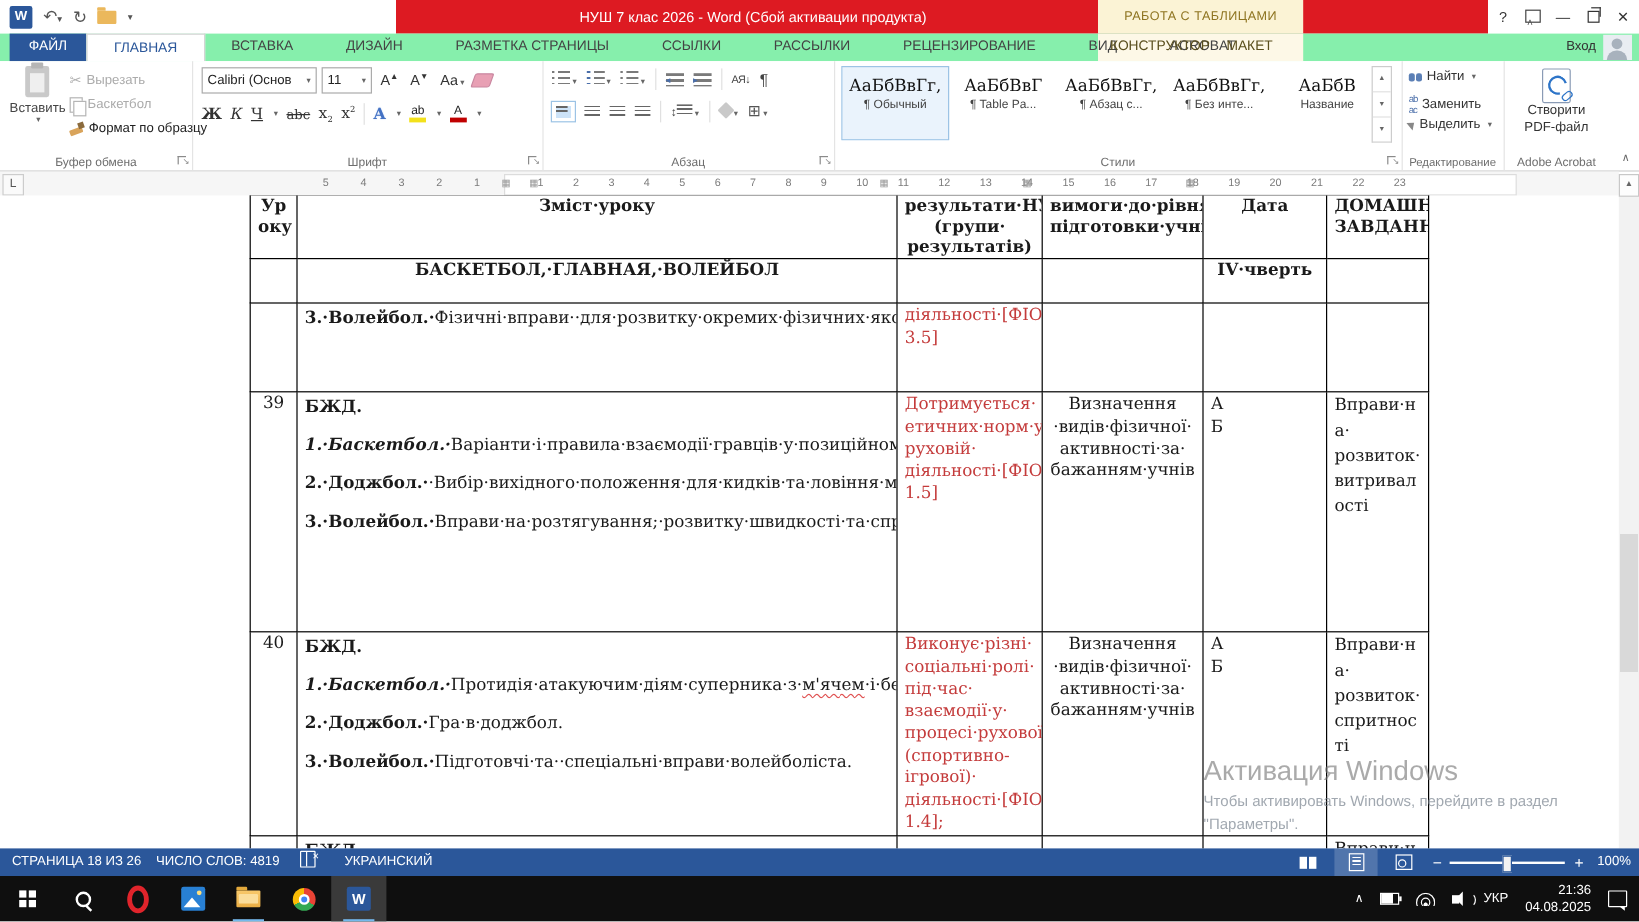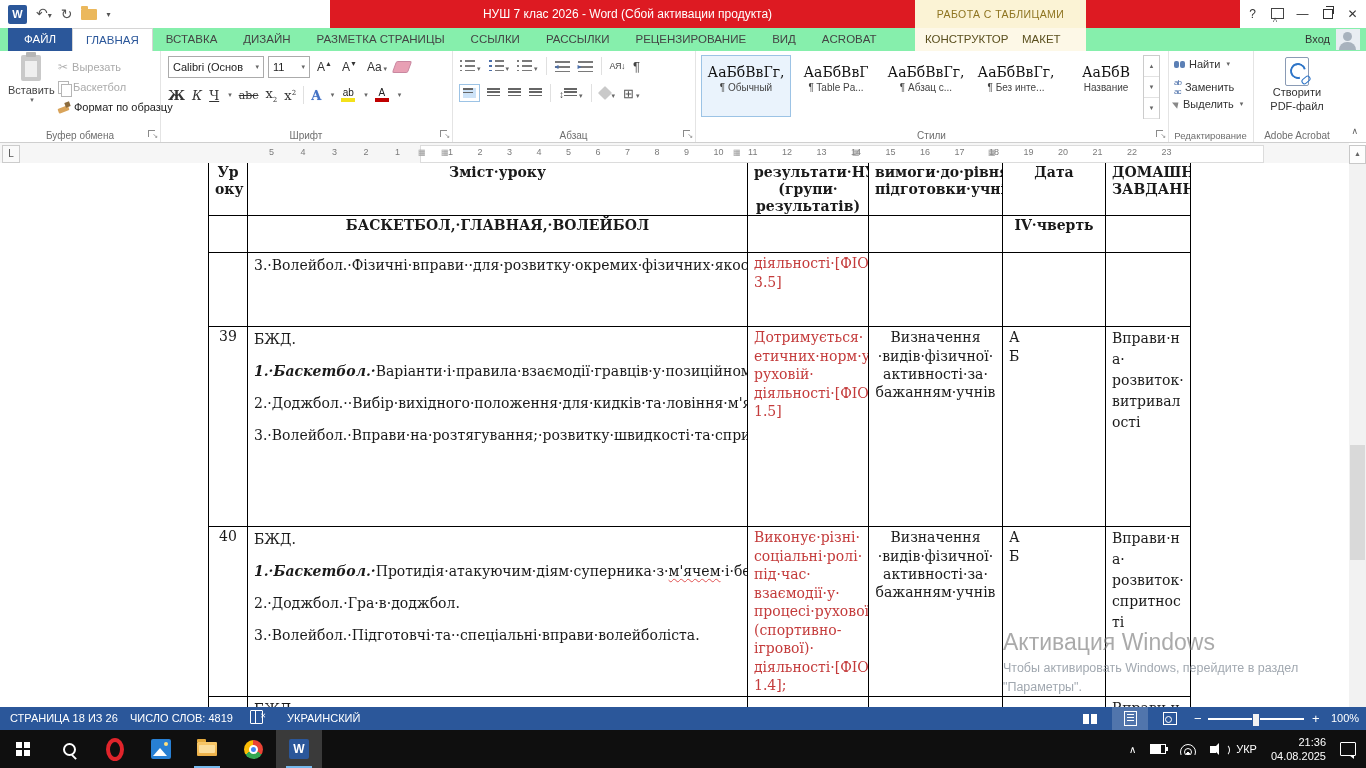--- a/index.html
+++ b/index.html
@@ -26,21 +26,21 @@
   .rib-disp i{display:inline-block;width:11px;height:9px;border:1px solid #444;position:relative;top:1px}
   .rib-disp i::after{content:"ᐱ";position:absolute;left:1px;top:-3px;font-size:6px;color:#444;font-style:normal}
   .btn-restore i{display:inline-block;width:8px;height:8px;border:1px solid #333;position:relative;top:1px}
   .btn-restore i::before{content:"";position:absolute;left:2px;top:-4px;width:7px;height:7px;
      border:1px solid #333;border-left:none;border-bottom:none}
 
   
   #tabrow{position:absolute;left:0;top:28px;width:1366px;height:23px;background:#86efac;font-size:11.5px}
   #ctx-tabs-bg{position:absolute;left:915px;top:0;width:171px;height:23px;background:#FDF8E7}
   #tabs{display:flex;height:23px;padding-left:8px;position:relative}
-  .tab{padding:0 13px;line-height:22px;color:#444;white-space:nowrap}
+  .tab{padding:0 22px;line-height:22px;color:#444;white-space:nowrap}
   .tab-file{background:#2B579A;color:#fff;padding:0 16px}
   .tab-active{color:#2B579A;background:#fff;border:1px solid #D5D5D5;border-bottom:none}
   .ctx-tab{position:absolute;top:0;line-height:22px;color:#5A4F1E}
   #ctx-tab-konstruktor{left:925px}
   #ctx-tab-maket{left:1022px}
   #signin{position:absolute;right:36px;top:0;line-height:23px;font-size:11px;color:#333}
   #avatar{position:absolute;right:6px;top:1px;width:24px;height:21px;background:#E9EDF2;overflow:hidden}
   #avatar::before{content:"";position:absolute;left:7px;top:3px;width:9px;height:9px;border-radius:50%;background:#A8B2BD}
   #avatar::after{content:"";position:absolute;left:3px;top:13px;width:17px;height:10px;border-radius:8px 8px 0 0;background:#A8B2BD}
 
@@ -166,21 +166,21 @@
   tr.r-a td{border-top-width:2px}
   .c-center{text-align:center;vertical-align:middle}
   .red{color:#C43B3B}
   .cell-result{font-size:13.5px;line-height:1.32}
   .cell-reqs{font-size:13.5px;line-height:1.3;text-align:center;vertical-align:middle}
   .cell-date{vertical-align:middle;white-space:pre-line;line-height:1.35;padding-left:10px}
   .cell-home{font-size:14px;line-height:1.5;overflow-wrap:anywhere}
   .v-mid{vertical-align:middle}
   .content p{margin:11px 0 0;line-height:1.5;text-align:justify}
   .content p:first-child{margin-top:1px}
-  .lead{font-weight:normal}
+  .lead{font-weight:bold}
   .lead-i{font-weight:bold;font-style:italic}
   .sec-title{font-weight:bold;text-align:center;vertical-align:middle;font-size:14.5px}
   .quarter{font-weight:bold;text-align:center;vertical-align:middle}
   .wavy{text-decoration:underline;text-decoration-style:wavy;text-decoration-color:#E05252;text-decoration-thickness:1px;text-underline-offset:2px}
   .pad-top{padding-top:22px !important}
   #wm1{position:absolute;left:1003px;top:466px;font-size:23px;color:rgba(118,118,118,.62);white-space:nowrap}
   #wm2{position:absolute;left:1003px;top:496px;font-size:12.5px;color:rgba(125,135,145,.72);width:322px;line-height:1.5}
 
   
   #vsb{position:absolute;right:0;top:145px;width:17px;height:562px;background:#F2F2F2}

